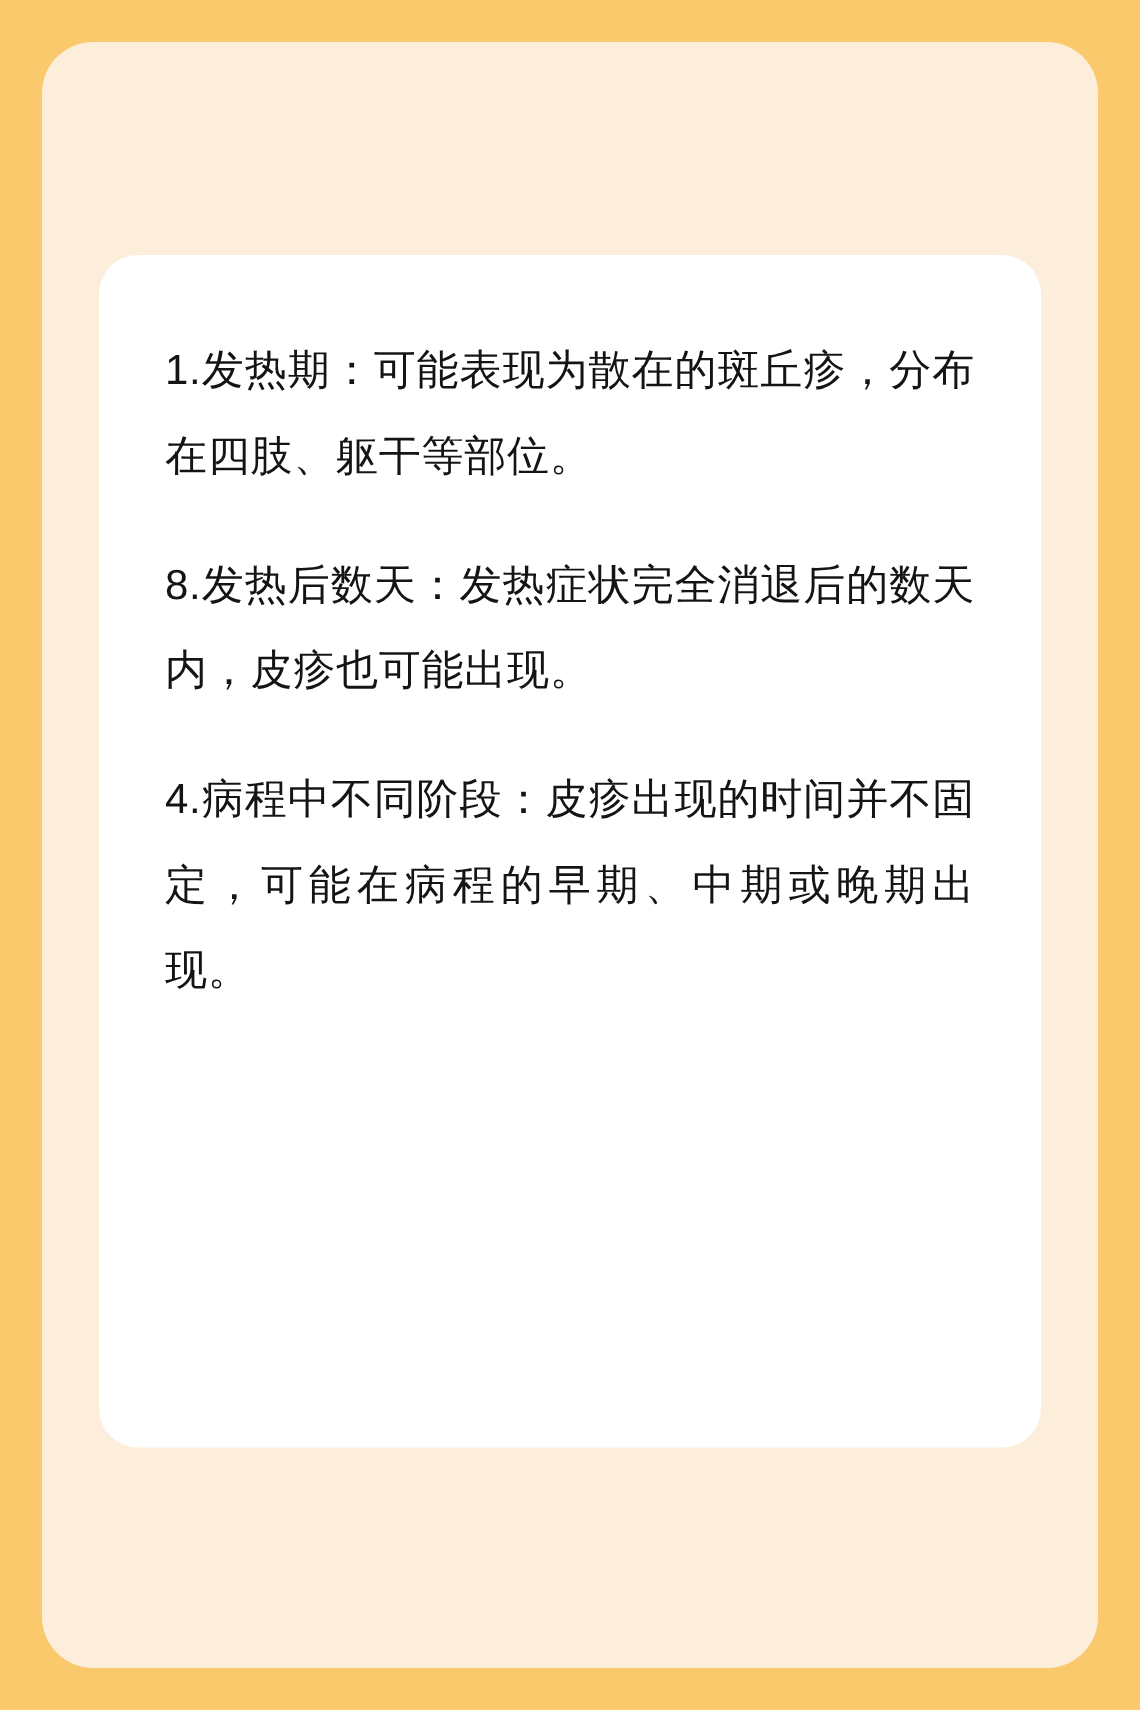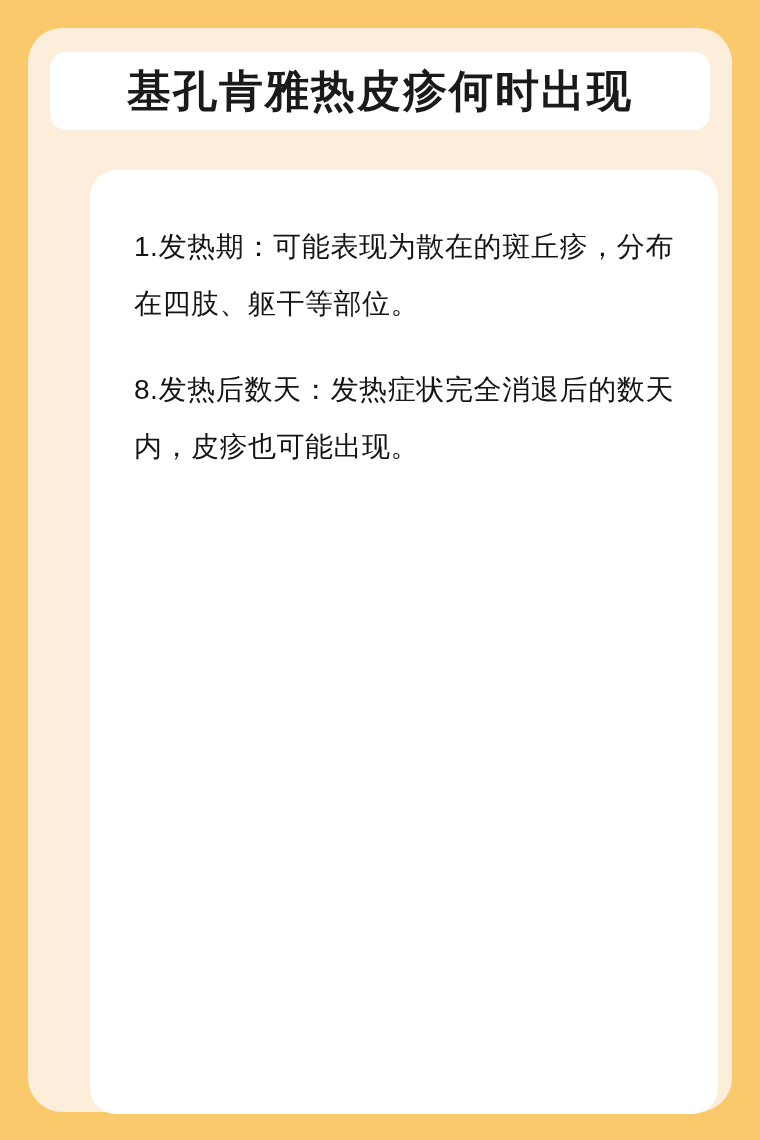--- a/index.html
+++ b/index.html
@@ -43,47 +43,44 @@
     color: #1a1a1a;
     letter-spacing: 2px;
     line-height: 1;
     white-space: nowrap;
   }
   .content-card {
     position: absolute;
     left: 38px;
     top: 142px;
     width: 628px;
-    height: 944px;
+    height: 795px;
     background: #ffffff;
     border-radius: 26px;
     box-sizing: border-box;
     padding: 48px 44px 40px 44px;
     overflow: hidden;
-    margin-left: 24px;
   }
   .para {
     font-size: 28px;
     color: #141414;
     line-height: 2.05;
     text-align: justify;
     margin: 0 0 28px 0;
     letter-spacing: 0.5px;
   }
   .para:last-child {
     margin-bottom: 0;
   }
 </style>
 </head>
 <body>
 
 <div class="poster">
 
-  <div class="title-bar">
-    <div class="title-text">基孔肯雅热皮疹何时出现</div>
-  </div>
 
   <div class="content-card">
     <p class="para">1.发热期：可能表现为散在的斑丘疹，分布在四肢、躯干等部位。</p>
     <p class="para">8.发热后数天：发热症状完全消退后的数天内，皮疹也可能出现。</p>
+    <p class="para">4.病程中不同阶段：皮疹出现的时间并不固定，可能在病程的早期、中期或晚期出现。</p>
   </div>
 
 </div>
 
 </body></html>

